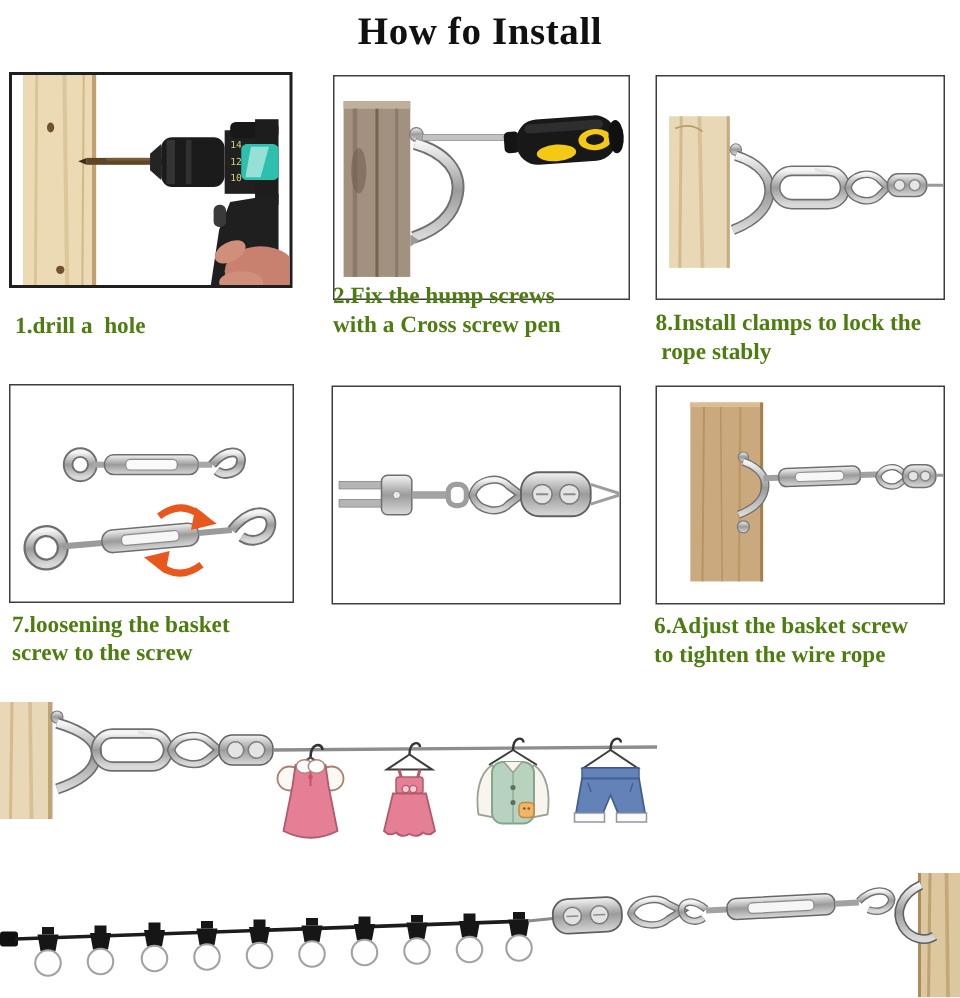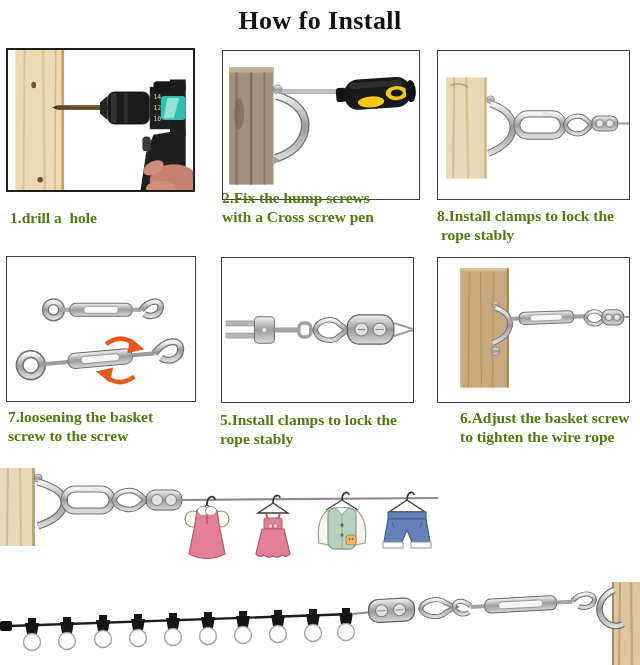--- a/index.html
+++ b/index.html
@@ -15,21 +15,21 @@
   .p4{left:6px;top:256px;width:190px;height:146px;}
   .p5{left:221px;top:257px;width:193px;height:146px;}
   .p6{left:437px;top:257px;width:193px;height:146px;}
   .caption{position:absolute;font-size:15.5px;font-weight:700;color:#4d7c0f;
            line-height:19px;white-space:pre-wrap;}
   .c1{left:10px;top:208px;}
   .c2{left:222px;top:188px;}
   .c3{left:437px;top:206px;}
   .c4{left:8px;top:407px;}
   .c5{left:220px;top:410px;}
-  .c6{left:460px;top:408px;}
+  .c6{left:436px;top:408px;}
   .band{position:absolute;left:0;}
   .band svg{display:block;}
 </style>
 </head>
 <body>
 
 <div class="page">
 
   <svg width="0" height="0" style="position:absolute" aria-hidden="true">
     <defs>
@@ -241,22 +241,20 @@
     </svg>
   </div>
 
   <div class="caption c1"><span>1.drill a  hole</span><span></span></div>
   <div class="caption c2"><span>2.Fix the hump screws</span>
 <span>with a Cross screw pen</span></div>
   <div class="caption c3"><span>8.Install clamps to lock the</span>
 <span> rope stably</span></div>
   <div class="caption c4"><span>7.loosening the basket</span>
 <span>screw to the screw</span></div>
-  <div class="caption c5"><span>5.Install clamps to lock the</span>
-<span>rope stably</span></div>
   <div class="caption c6"><span>6.Adjust the basket screw</span>
 <span>to tighten the wire rope</span></div>
 
   <div class="band" style="top:458px">
     <svg width="640" height="124" viewBox="0 0 640 124">
       <g>
         <rect x="0" y="10" width="34" height="78" fill="#e8d8b8"></rect>
         <line x1="8" y1="10" x2="7" y2="88" stroke="#d3bb8e" stroke-width="2"></line>
         <line x1="20" y1="10" x2="21" y2="88" stroke="#d8c095" stroke-width="2.5"></line>
         <rect x="32" y="10" width="3" height="78" fill="#bfa478"></rect>

